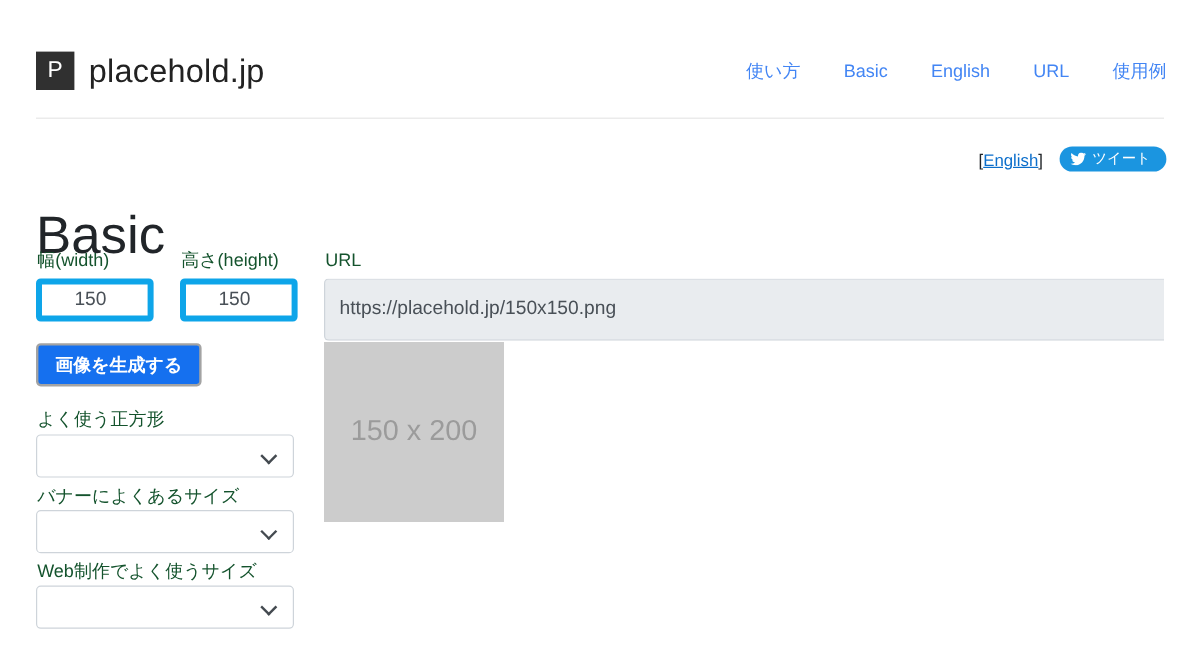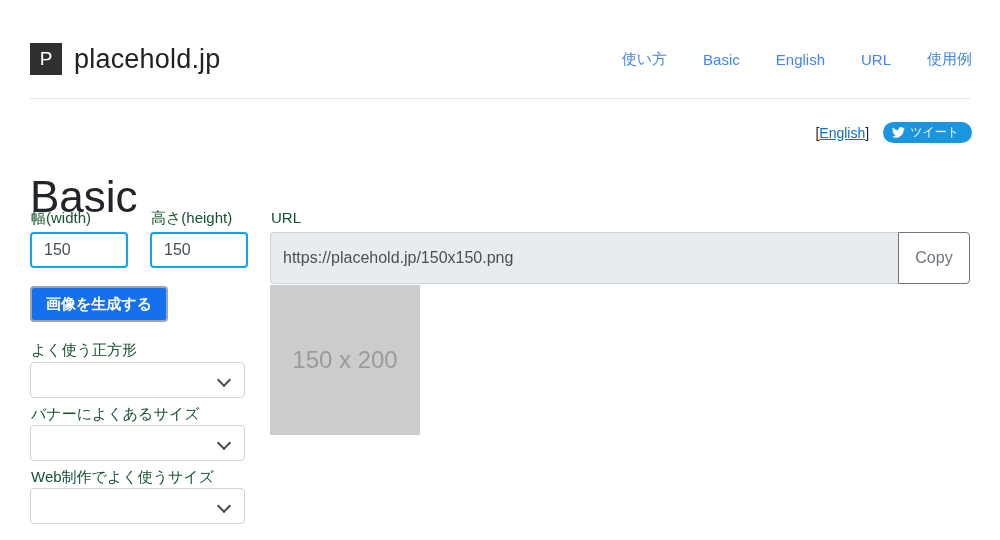--- a/index.html
+++ b/index.html
@@ -103,26 +103,26 @@
     line-height: 1.1;
   }
 
   
   .field-label {
     font-size: 15px;
     color: #14532d;
     line-height: 1;
   }
   .text-input {
-    border: 2px solid #0ea5e9;
+    border: 5px solid #0ea5e9;
     border-radius: 4px;
     background: #ffffff;
     font-size: 16px;
     color: #495057;
-    padding: 0 12px;
+    padding: 0 27px;
     font-family: inherit;
     outline: none;
   }
 
   .lbl-width  { position: absolute; left: 31px;  top: 210px; }
   .in-width   { position: absolute; left: 30px;  top: 232px; width: 98px; height: 36px; }
   .lbl-height { position: absolute; left: 151px; top: 210px; }
   .in-height  { position: absolute; left: 150px; top: 232px; width: 98px; height: 36px; }
 
   .lbl-url    { position: absolute; left: 271px; top: 210px; }
@@ -258,21 +258,20 @@
 
 <label class="field-label lbl-width">幅(width)</label>
 <input class="text-input in-width" type="text" value="150" style="">
 
 <label class="field-label lbl-height">高さ(height)</label>
 <input class="text-input in-height" type="text" value="150" style="">
 
 <label class="field-label lbl-url">URL</label>
 <div class="url-row">
   <input class="url-input" type="text" readonly="" value="https://placehold.jp/150x150.png" style="">
-  <button class="copy-btn">Copy</button>
 </div>
 
 <button class="generate-btn">画像を生成する</button>
 
 <label class="field-label lbl-square">よく使う正方形</label>
 <div class="select-wrap wrap-square">
   <select class="select-box">
     <option></option>
   </select>
 </div>

